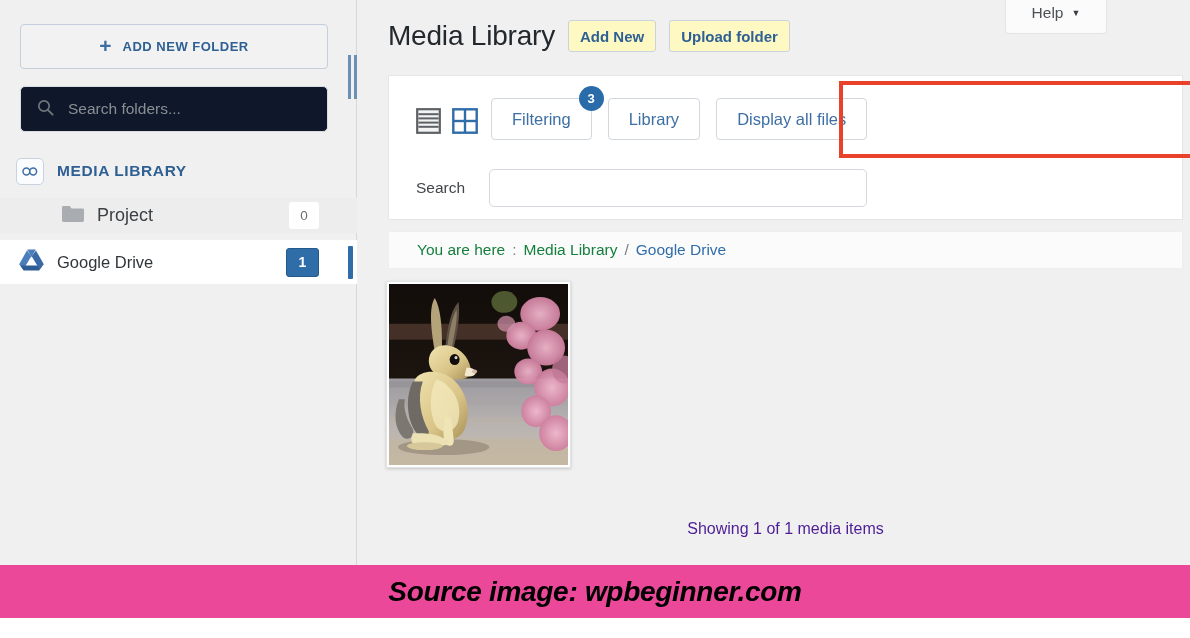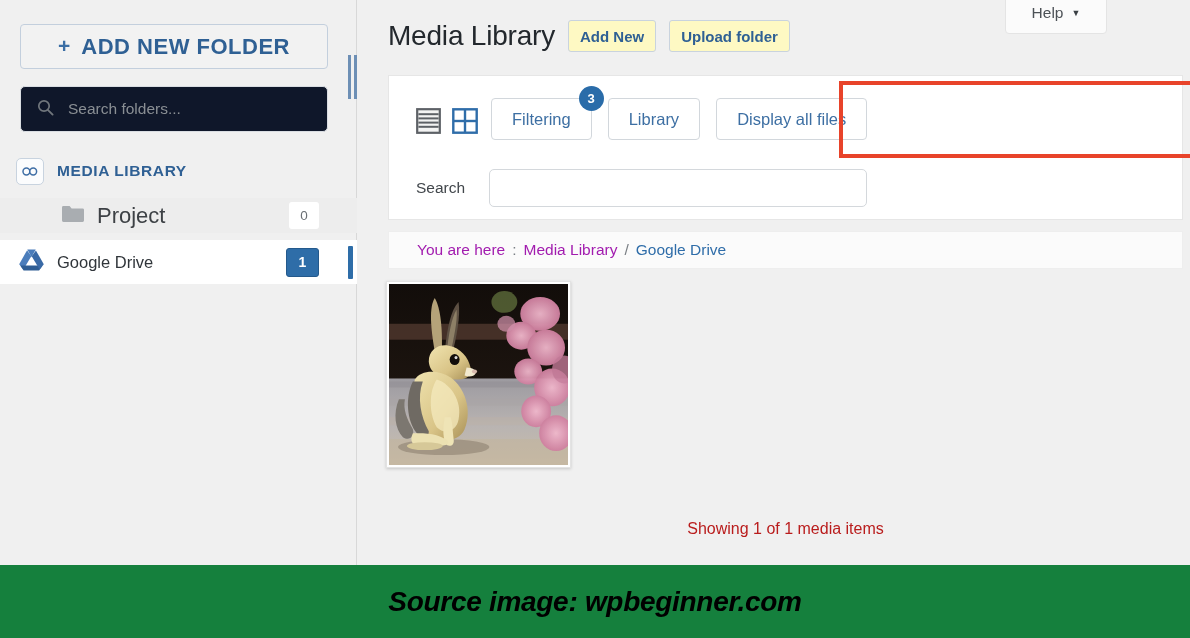--- a/index.html
+++ b/index.html
@@ -51,21 +51,21 @@
   }
   .add-folder-btn .plus {
     color: #3b6ea5;
     font-size: 21px;
     font-weight: bold;
     line-height: 1;
     margin-top: -2px;
   }
   .add-folder-btn .label {
     color: #2f6094;
-    font-size: 22px;
+    font-size: 13px;
     font-weight: bold;
     letter-spacing: 0.5px;
   }
 
   .folder-search {
     position: absolute;
     left: 20px; top: 86px;
     width: 308px;
     height: 46px;
     box-sizing: border-box;
@@ -116,21 +116,21 @@
   #row-project {
     top: 198px;
     height: 35px;
     background: #ededed;
     padding-left: 61px;
     gap: 12px;
     cursor: pointer;
   }
   #row-project .label {
     color: #3d4145;
-    font-size: 22px;
+    font-size: 18px;
   }
   .badge-zero {
     position: absolute;
     right: 38px;
     width: 30px; height: 27px;
     background: #ffffff;
     border-radius: 3px;
     display: flex; align-items: center; justify-content: center;
     color: #6a6f74;
     font-size: 13.5px;
@@ -327,21 +327,21 @@
     height: 38px;
     background: #fbfbfb;
     border: 1px solid #eeeeee;
     box-sizing: border-box;
     display: flex;
     align-items: center;
     padding-left: 28px;
     gap: 7px;
     font-size: 15.5px;
   }
-  #breadcrumb-panel .bc-static { color: #a21caf; text-align: right; }
+  #breadcrumb-panel .bc-static { color: #15803d; text-align: right; }
   #breadcrumb-panel .bc-sep { color: #7a7f84; }
   #breadcrumb-panel .bc-link { color: #2f6da9; cursor: pointer; }
 
   
   #thumb {
     position: absolute;
     left: 28px; top: 281px;
     width: 185px; height: 187px;
     background: #ffffff;
     border: 1px solid #e3e3e3;
@@ -356,31 +356,31 @@
     overflow: hidden;
     background: #0e0b09;
   }
 
   #showing-text {
     position: absolute;
     left: 0; top: 520px;
     width: 795px;
     margin-left: 30px;
     text-align: center;
-    color: #b91c1c;
+    color: #4c1d95;
     font-size: 16px;
   }
 
   
   #caption {
     position: absolute;
     left: 0; top: 565px;
     width: 1190px;
-    height: 73px;
-    background: #15803d;
+    height: 53px;
+    background: #ec4899;
     display: flex;
     align-items: center;
     justify-content: center;
   }
   #caption .txt {
     font-size: 28px;
     font-style: italic;
     font-weight: bold;
     color: #000000;
     letter-spacing: -0.3px;

